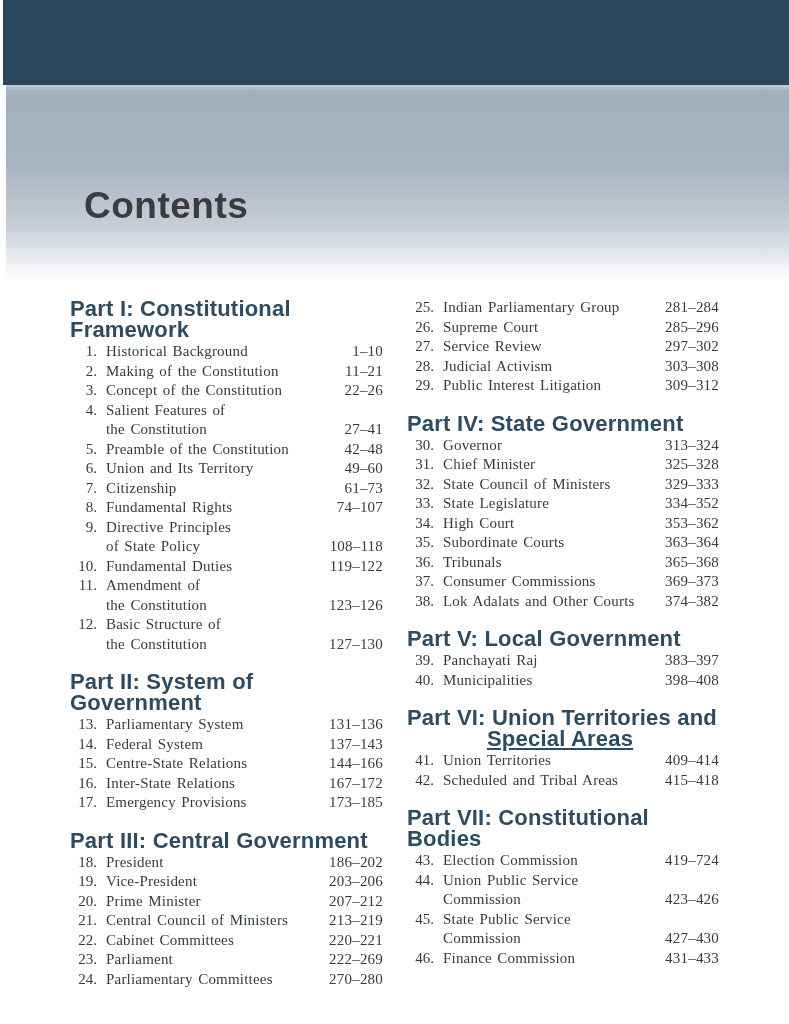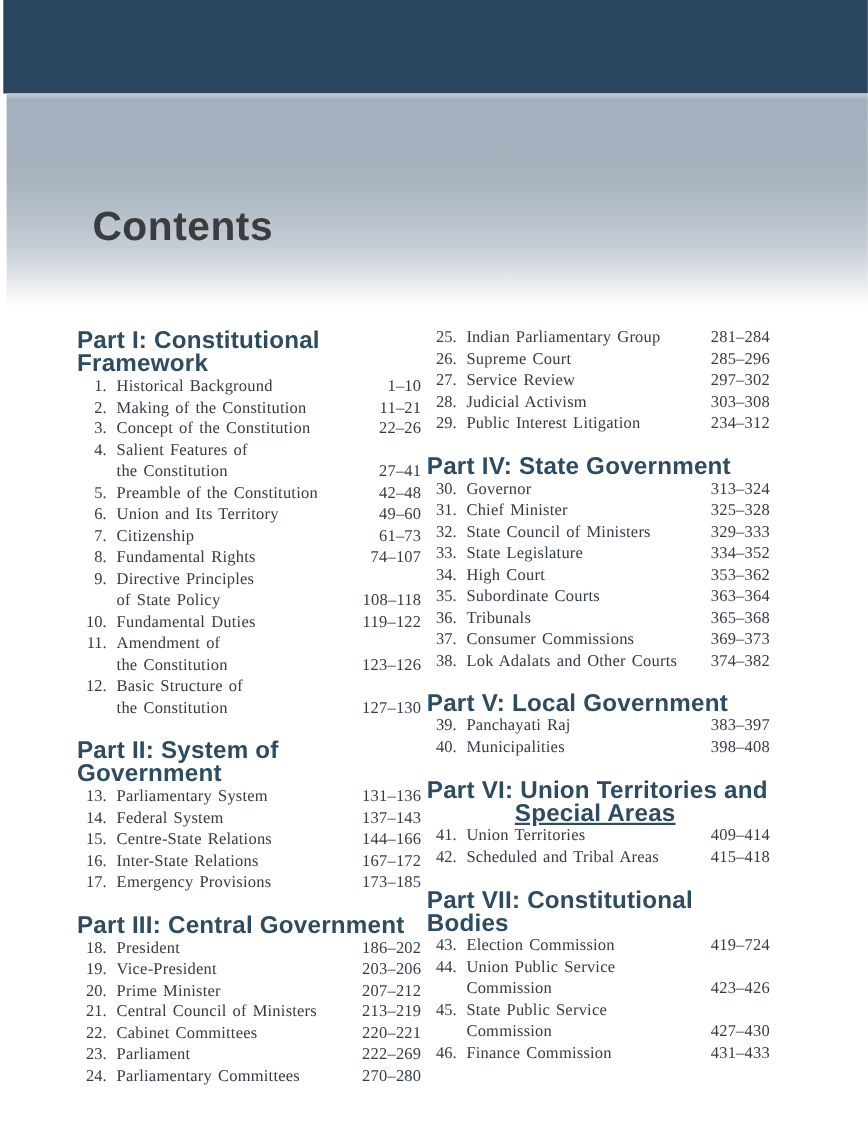--- a/index.html
+++ b/index.html
@@ -33,21 +33,21 @@
     font-weight: bold;
     font-size: 37px;
     letter-spacing: 0.5px;
     color: #3c3c3e;
   }
   .col {
     position: absolute;
     top: 298px;
   }
   .col-left  { left: 70px;  width: 313px; }
-  .col-right { left: 388px; width: 312px; }
+  .col-right { left: 407px; width: 312px; }
 
   .toc-section { margin-bottom: 17px; }
   .section-heading {
     margin: 0 0 2px 0;
     font-family: "Liberation Sans", sans-serif;
     font-weight: bold;
     font-size: 22px;
     line-height: 21px;
     letter-spacing: 0.2px;
     color: #2d4b61;
@@ -304,21 +304,21 @@
 
   <div class="toc-row">
     <span class="num">28.</span>
     <span class="entry-title">Judicial Activism</span>
     <span class="pages">303–308</span>
   </div>
 
   <div class="toc-row">
     <span class="num">29.</span>
     <span class="entry-title">Public Interest Litigation</span>
-    <span class="pages">234–312</span>
+    <span class="pages">309–312</span>
   </div>
 </div>
   </section>
 
   <section class="toc-section">
     <h2 class="section-heading">
       <span class="h-line1">Part IV: State Government</span>
       
     </h2>
     <div class="items">

